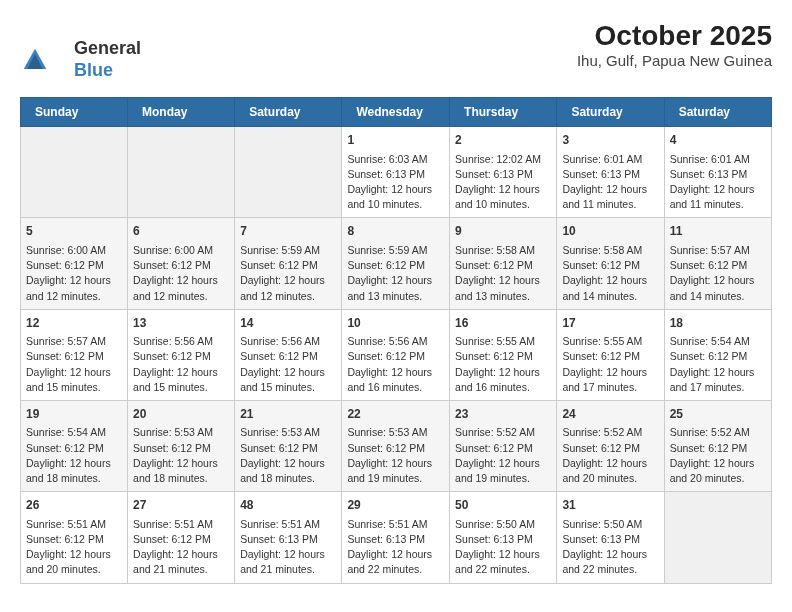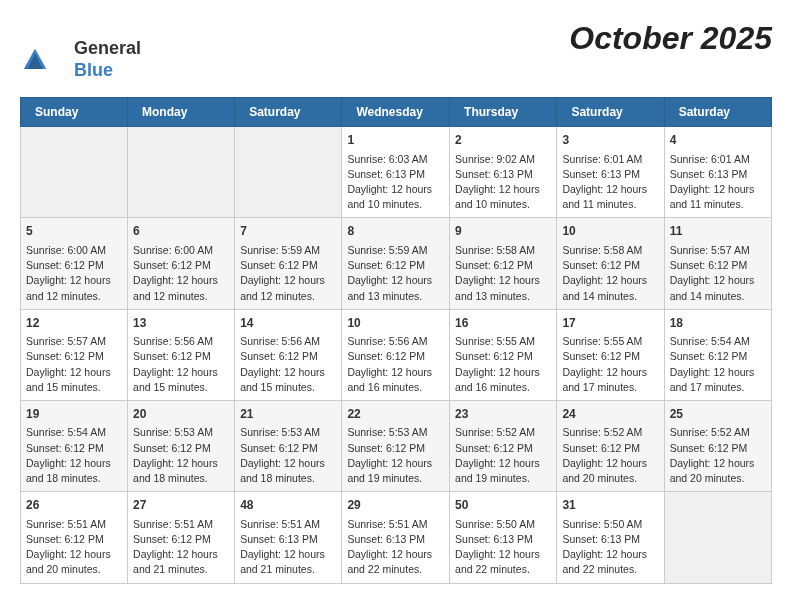--- a/index.html
+++ b/index.html
@@ -30,24 +30,23 @@
     .logo-text span:first-child { color: #333; }
     .logo-text span:last-child { color: #3a7fc1; }
     .logo-icon {
       width: 30px;
       height: 30px;
     }
     .title-block {
       text-align: right;
     }
     .title-block h1 {
-      font-size: 32px;
+      font-size: 28px;
       font-weight: bold;
       color: #222;
-      font-style: italic;
     }
     .title-block h2 {
       font-size: 15px;
       font-weight: normal;
       color: #444;
     }
     table {
       width: 100%;
       border-collapse: collapse;
       font-size: 11px;
@@ -94,20 +93,21 @@
       <polygon points="20,5 35,32 5,32" fill="#3a7fc1"></polygon>
       <polygon points="20,12 30,32 10,32" fill="#2a5f8f"></polygon>
     </svg>
     <div class="logo-text">
       <span>General</span><br>
       <span>Blue</span>
     </div>
   </div>
   <div class="title-block">
     <h1>October 2025</h1>
+    <h2>Ihu, Gulf, Papua New Guinea</h2>
   </div>
 </div>
 
 <table>
   <thead>
     <tr>
       <th>Sunday</th>
       <th>Monday</th>
       <th>Saturday</th>
       <th>Wednesday</th>
@@ -115,21 +115,21 @@
       <th>Saturday</th>
       <th>Saturday</th>
     </tr>
   </thead>
   <tbody id="calendar-body">
   <tr>
         <td class="empty-cell"></td>
         <td class="empty-cell"></td>
         <td class="empty-cell"></td>
         <td><span class="day-num">1</span><span>Sunrise: 6:03 AM</span><br><span>Sunset: 6:13 PM</span><br><span>Daylight: 12 hours and 10 minutes.</span></td>
-        <td><span class="day-num">2</span><span>Sunrise: 9:02 AM</span><br><span>Sunset: 6:13 PM</span><br><span>Daylight: 12 hours and 10 minutes.</span></td>
+        <td><span class="day-num">2</span><span>Sunrise: 12:02 AM</span><br><span>Sunset: 6:13 PM</span><br><span>Daylight: 12 hours and 10 minutes.</span></td>
         <td><span class="day-num">3</span><span>Sunrise: 6:01 AM</span><br><span>Sunset: 6:13 PM</span><br><span>Daylight: 12 hours and 11 minutes.</span></td>
         <td><span class="day-num">4</span><span>Sunrise: 6:01 AM</span><br><span>Sunset: 6:13 PM</span><br><span>Daylight: 12 hours and 11 minutes.</span></td>
       </tr>
       <tr>
         <td><span class="day-num">5</span><span>Sunrise: 6:00 AM</span><br><span>Sunset: 6:12 PM</span><br><span>Daylight: 12 hours and 12 minutes.</span></td>
         <td><span class="day-num">6</span><span>Sunrise: 6:00 AM</span><br><span>Sunset: 6:12 PM</span><br><span>Daylight: 12 hours and 12 minutes.</span></td>
         <td><span class="day-num">7</span><span>Sunrise: 5:59 AM</span><br><span>Sunset: 6:12 PM</span><br><span>Daylight: 12 hours and 12 minutes.</span></td>
         <td><span class="day-num">8</span><span>Sunrise: 5:59 AM</span><br><span>Sunset: 6:12 PM</span><br><span>Daylight: 12 hours and 13 minutes.</span></td>
         <td><span class="day-num">9</span><span>Sunrise: 5:58 AM</span><br><span>Sunset: 6:12 PM</span><br><span>Daylight: 12 hours and 13 minutes.</span></td>
         <td><span class="day-num">10</span><span>Sunrise: 5:58 AM</span><br><span>Sunset: 6:12 PM</span><br><span>Daylight: 12 hours and 14 minutes.</span></td>

